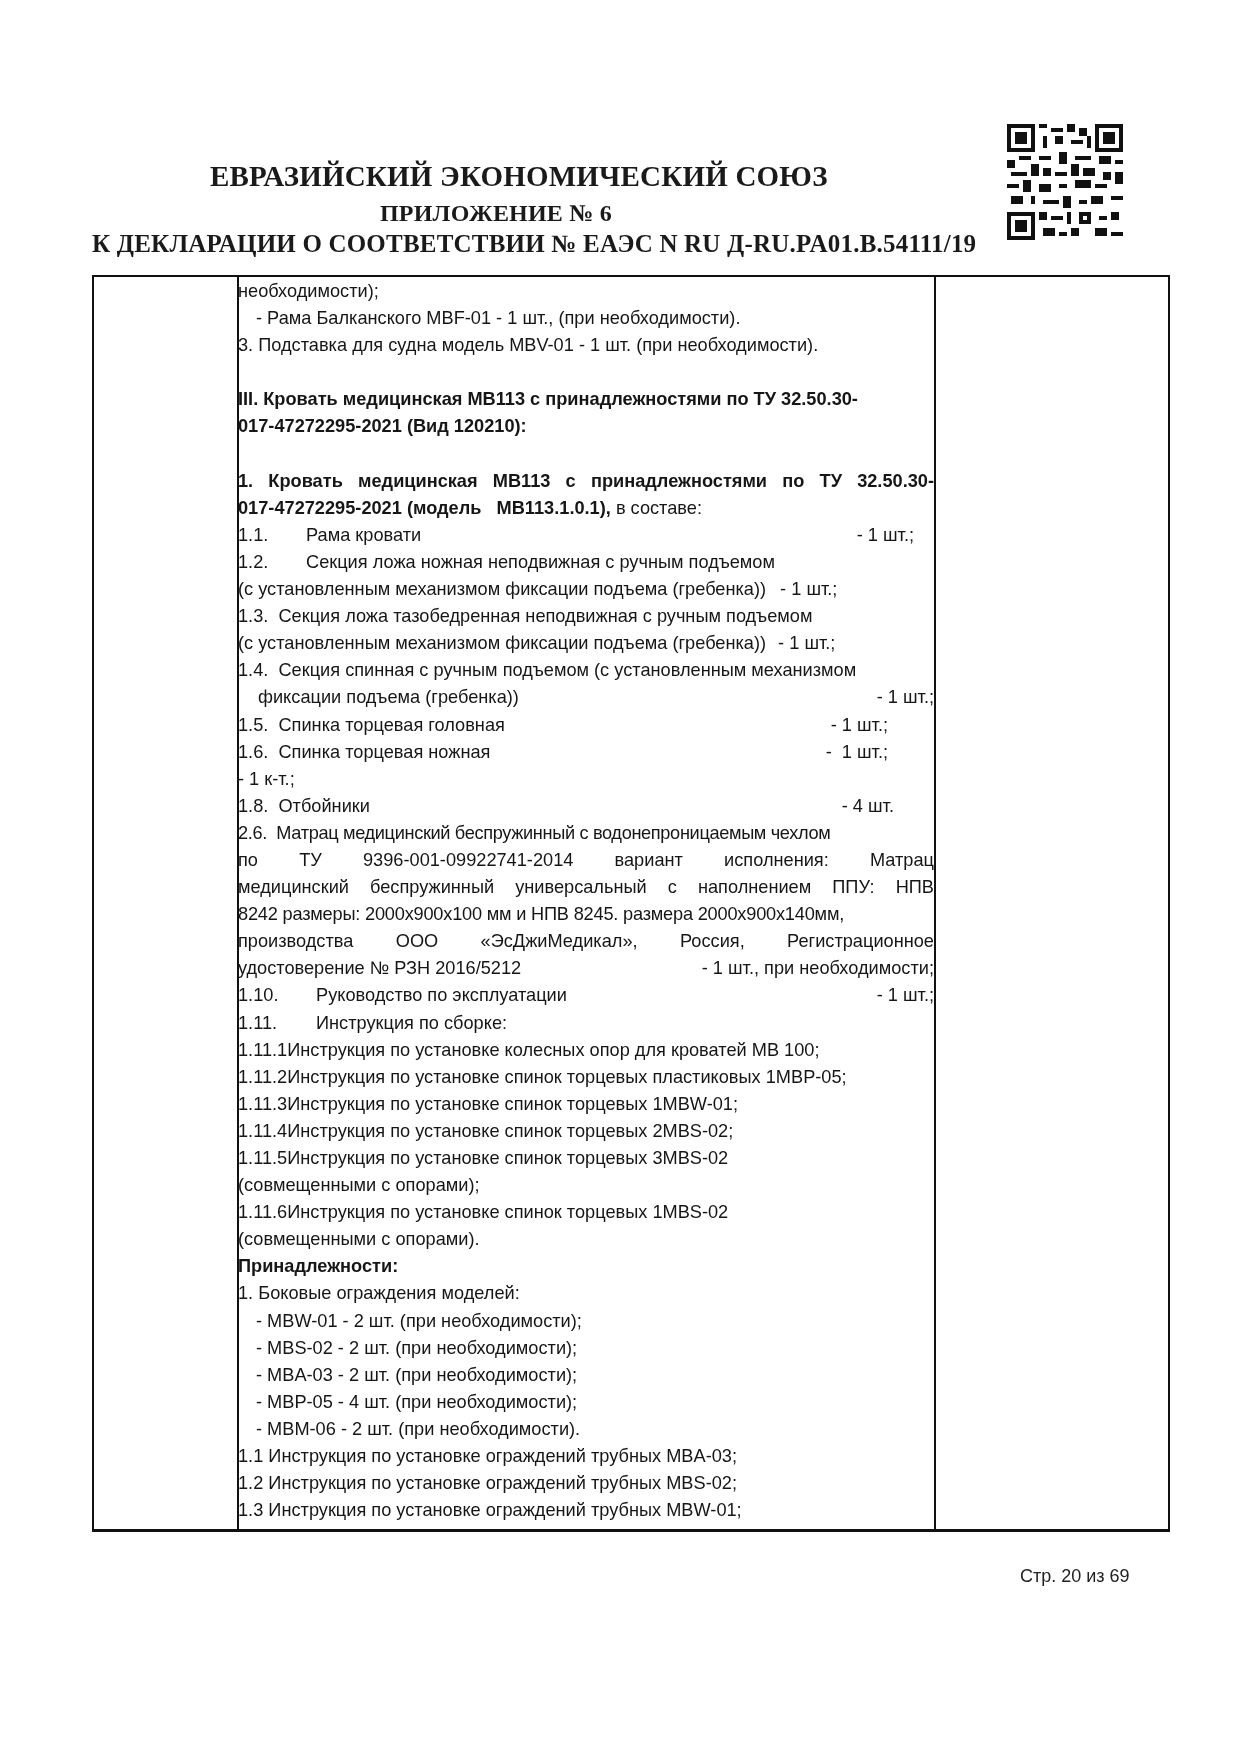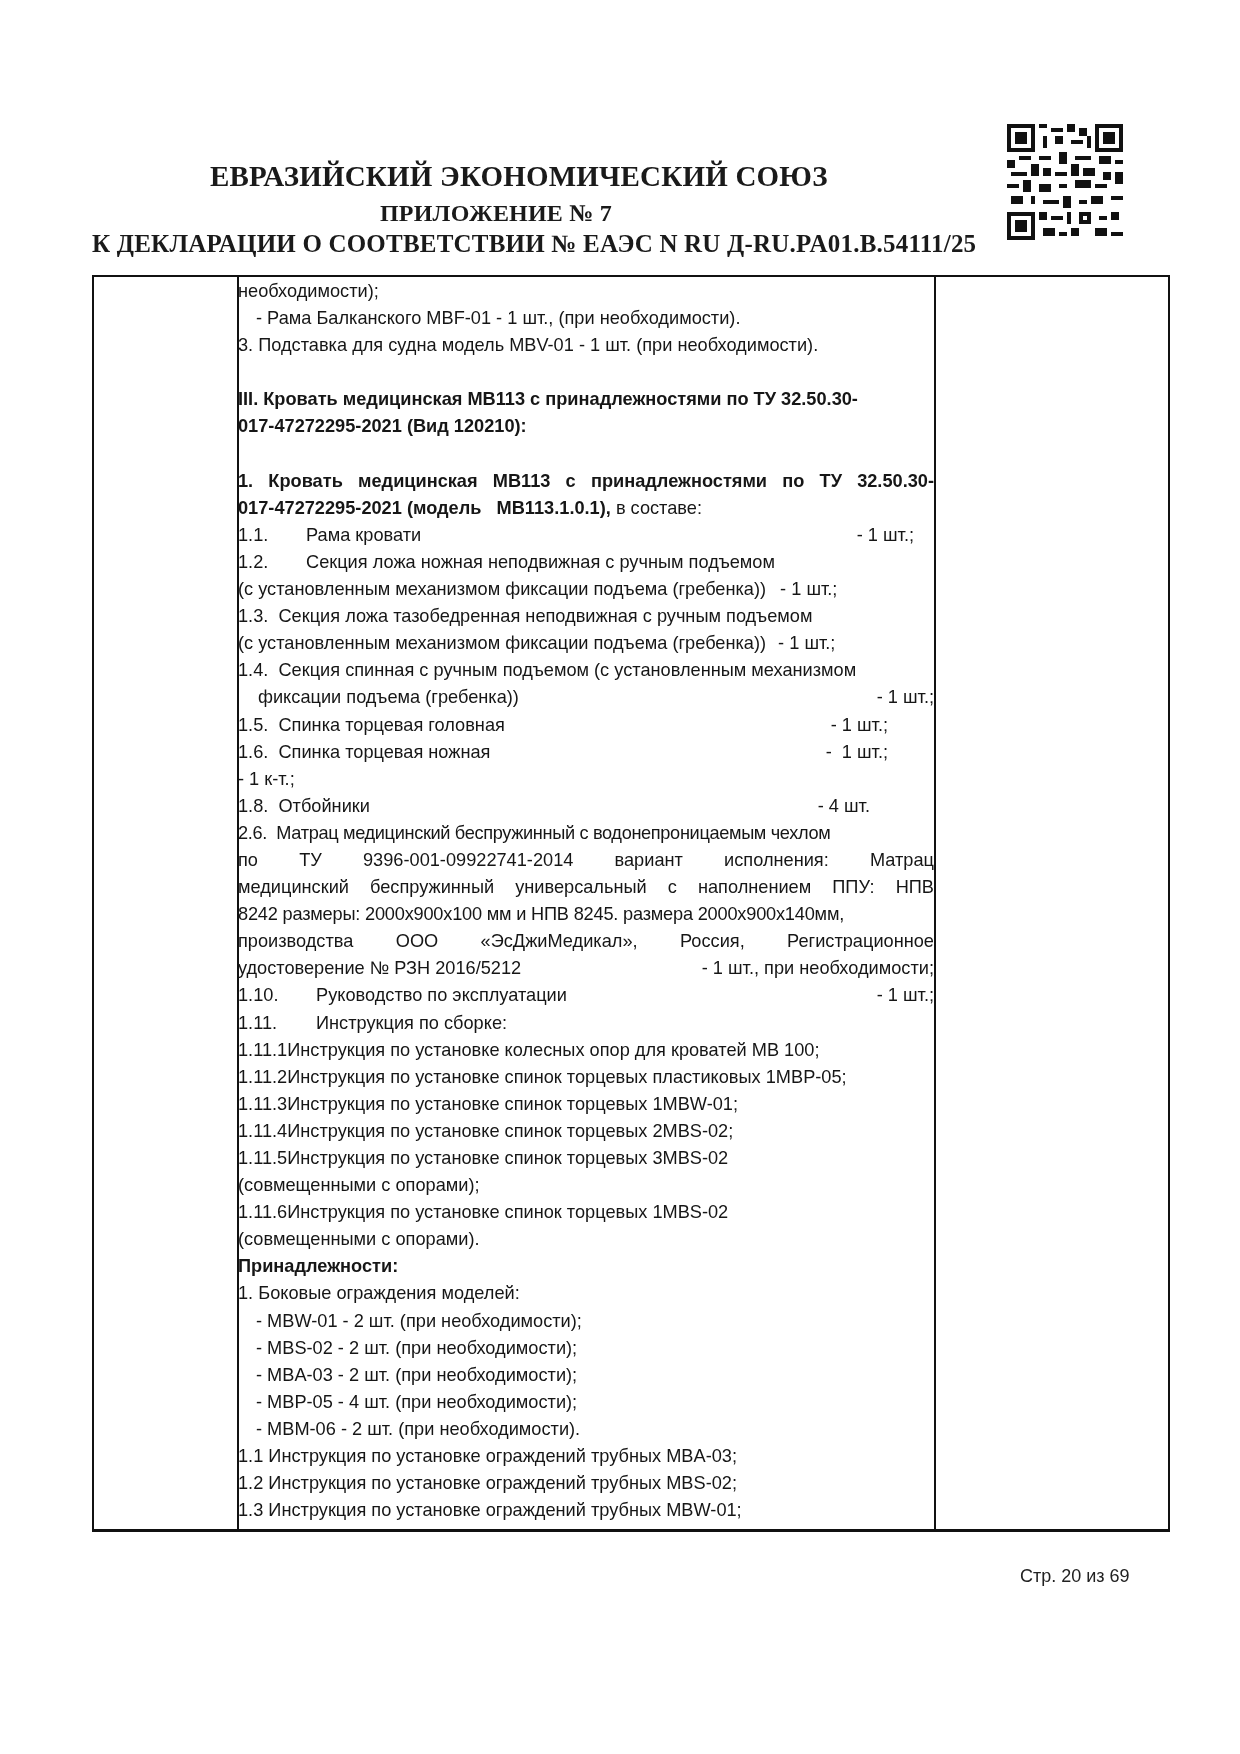--- a/index.html
+++ b/index.html
@@ -44,22 +44,22 @@
     .footer {
       position: absolute; left: 1020px; top: 1566px;
       font-family: "Liberation Sans", "DejaVu Sans", sans-serif; font-size: 18px; color: #222;
     }
   </style>
 </head>
 <body>
 
 <div class="header">
   <div class="h-line h1">ЕВРАЗИЙСКИЙ ЭКОНОМИЧЕСКИЙ СОЮЗ</div>
-  <div class="h-line h2">ПРИЛОЖЕНИЕ № 7</div>
-  <div class="h-line h3">К ДЕКЛАРАЦИИ О СООТВЕТСТВИИ № ЕАЭС N RU Д-RU.PA01.B.54111/25</div>
+  <div class="h-line h2">ПРИЛОЖЕНИЕ № 6</div>
+  <div class="h-line h3">К ДЕКЛАРАЦИИ О СООТВЕТСТВИИ № ЕАЭС N RU Д-RU.PA01.B.54111/19</div>
   <svg class="qr" viewBox="0 0 29 29" shape-rendering="crispEdges">
     <rect x="0" y="0" width="29" height="29" fill="#fff"></rect>
     <g fill="#111">
       <rect x="0" y="0" width="7" height="7"></rect>
         <rect x="1" y="1" width="5" height="5" fill="#fff"></rect>
         <rect x="2" y="2" width="3" height="3"></rect>
       <rect x="22" y="0" width="7" height="7"></rect>
         <rect x="23" y="1" width="5" height="5" fill="#fff"></rect>
         <rect x="24" y="2" width="3" height="3"></rect>
       <rect x="0" y="22" width="7" height="7"></rect>
@@ -136,21 +136,21 @@
   <div class="row" style="padding-right:20px;"><span><span class="tab">1.1.</span><span>Рама кровати</span></span><span>- 1 шт.;</span></div>
   <div class="ln"><span class="tab">1.2.</span><span>Секция ложа ножная неподвижная с ручным подъемом</span></div>
   <div class="row" style="justify-content:flex-start;"><span>(с установленным механизмом фиксации подъема (гребенка))</span><span style="margin-left:14px;">- 1 шт.;</span></div>
   <div class="ln">1.3.  Секция ложа тазобедренная неподвижная с ручным подъемом</div>
   <div class="row" style="justify-content:flex-start;"><span>(с установленным механизмом фиксации подъема (гребенка))</span><span style="margin-left:12px;">- 1 шт.;</span></div>
   <div class="ln">1.4.  Секция спинная с ручным подъемом (с установленным механизмом</div>
   <div class="row" style="justify-content:space-between;padding-left:20px;"><span>фиксации подъема (гребенка))</span><span style="margin-left:96px;">- 1 шт.;</span></div>
   <div class="row" style="padding-right:46px;"><span>1.5.  Спинка торцевая головная</span><span>- 1 шт.;</span></div>
   <div class="row" style="padding-right:46px;"><span>1.6.  Спинка торцевая ножная</span><span>-  1 шт.;</span></div>
   <div class="row" style="padding-right:22px;"><span>- 1 к-т.;</span></div>
-  <div class="row" style="padding-right:64px;"><span>1.8.  Отбойники</span><span>- 4 шт.</span></div>
+  <div class="row" style="padding-right:40px;"><span>1.8.  Отбойники</span><span>- 4 шт.</span></div>
   <div class="ln" style="letter-spacing:-0.35px;">2.6.  Матрац медицинский беспружинный с водонепроницаемым чехлом</div>
   <div class="ln j" style="word-spacing:8px;">по ТУ 9396-001-09922741-2014 вариант исполнения: Матрац</div>
   <div class="ln j">медицинский беспружинный универсальный с наполнением ППУ: НПВ</div>
   <div class="ln" style="letter-spacing:-0.2px;">8242 размеры: 2000х900х100 мм и НПВ 8245. размера 2000х900х140мм,</div>
   <div class="ln j">производства ООО «ЭсДжиМедикал», Россия, Регистрационное</div>
   <div class="row"><span>удостоверение № РЗН 2016/5212</span><span>- 1 шт., при необходимости;</span></div>
   <div class="row" style=""><span><span class="tab2">1.10.</span><span>Руководство по эксплуатации</span></span><span>- 1 шт.;</span></div>
   <div class="ln"><span class="tab2">1.11.</span><span>Инструкция по сборке:</span></div>
   <div class="ln">1.11.1Инструкция по установке колесных опор для кроватей МВ 100;</div>
   <div class="ln">1.11.2Инструкция по установке спинок торцевых пластиковых 1MBP-05;</div>

